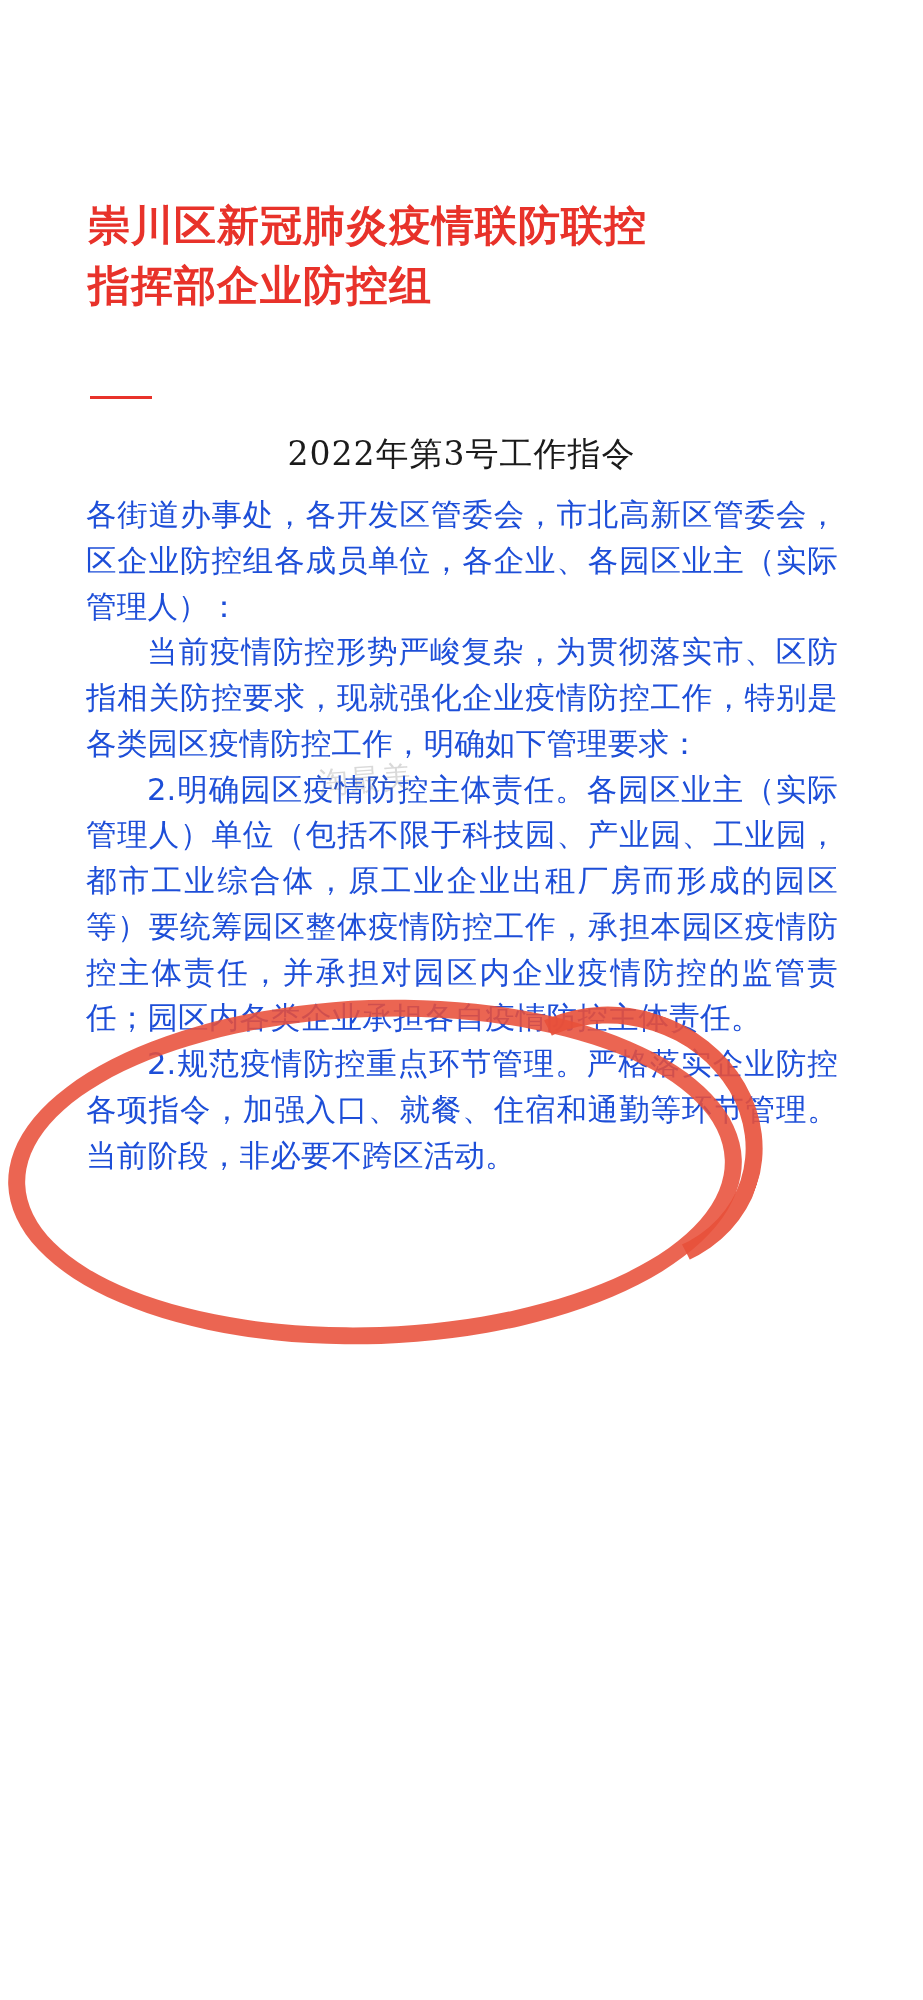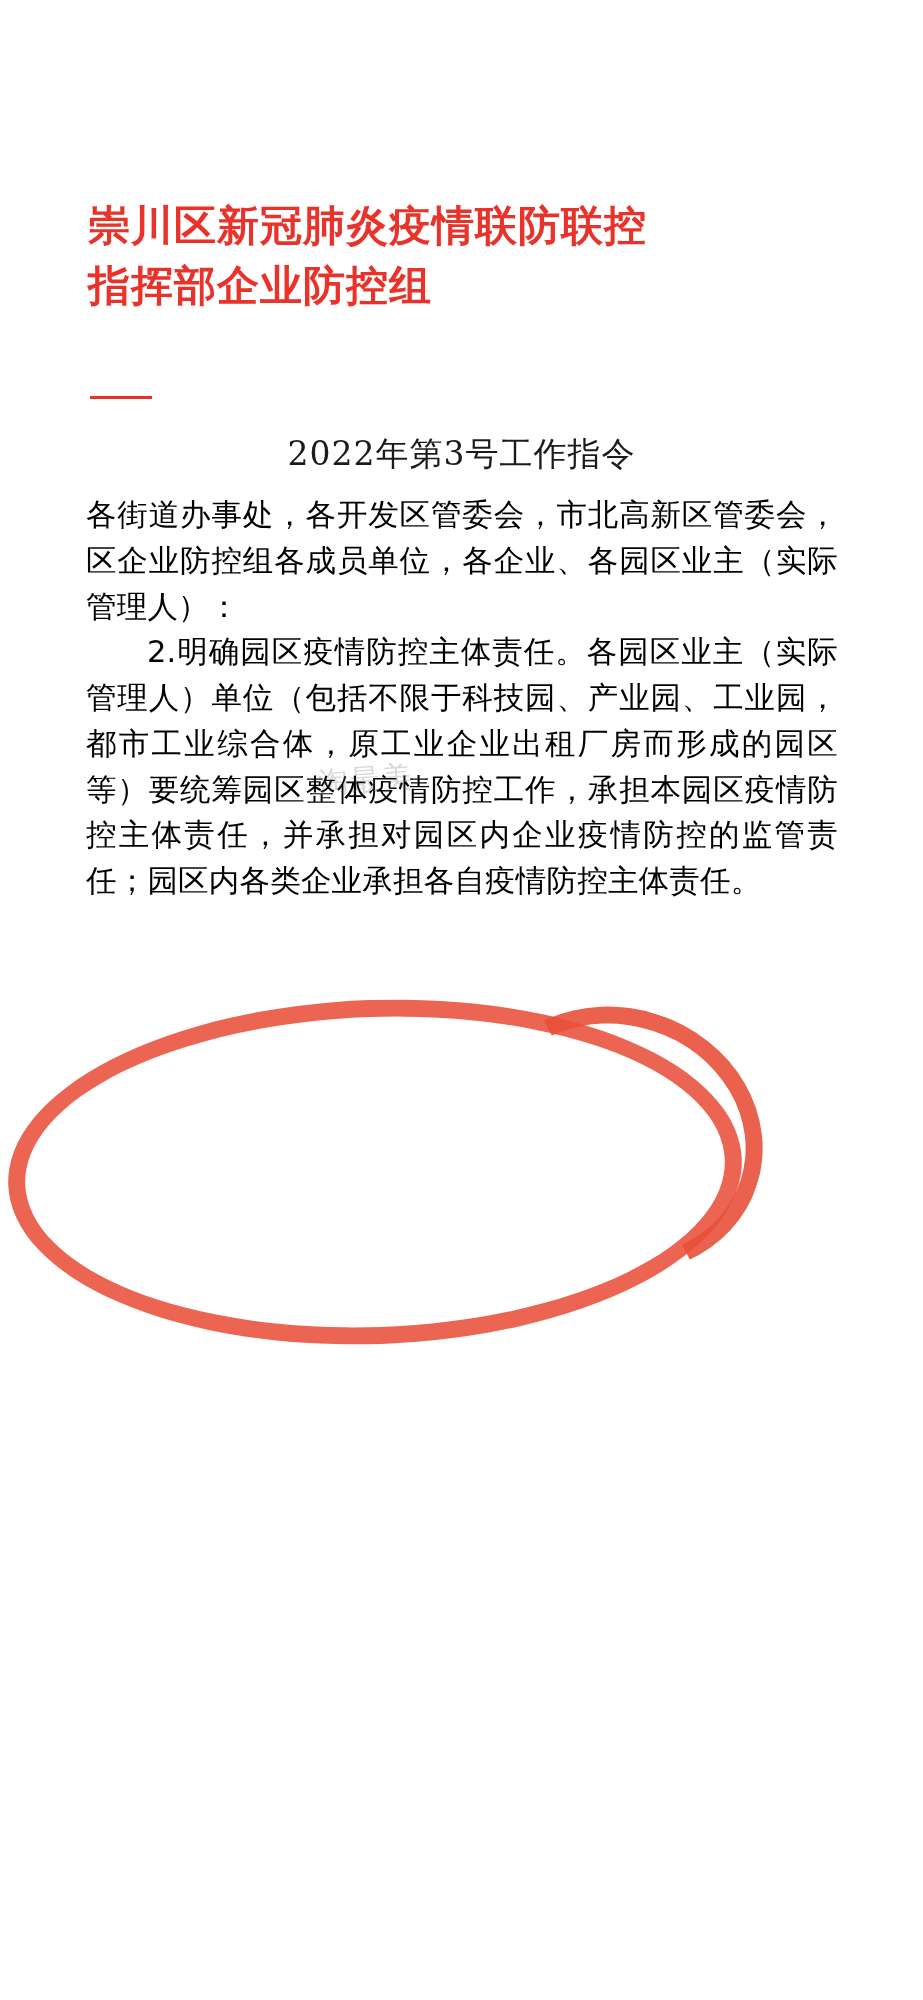--- a/index.html
+++ b/index.html
@@ -51,21 +51,21 @@
     color: #1b1b1b;
     letter-spacing: 1px;
   }
   .body-text {
     position: absolute;
     left: 86px;
     top: 492px;
     width: 752px;
     font-size: 30.5px;
     line-height: 1.50;
-    color: #000000;
+    color: #1d4ed8;
     letter-spacing: 0.2px;
     text-align: justify;
   }
   .body-text p {
     margin: 0;
   }
   .body-text p.indent {
     text-indent: 2em;
   }
   .watermark {
@@ -107,21 +107,23 @@
 <body>
 
 <div class="page">
 
   <div class="doc-title">崇川区新冠肺炎疫情联防联控指挥部企业防控组</div>
   <div class="title-rule"></div>
   <div class="doc-subtitle">2022年第3号工作指令</div>
 
   <div class="body-text">
     <p>各街道办事处，各开发区管委会，市北高新区管委会，区企业防控组各成员单位，各企业、各园区业主（实际管理人）：</p>
+    <p class="indent">当前疫情防控形势严峻复杂，为贯彻落实市、区防指相关防控要求，现就强化企业疫情防控工作，特别是各类园区疫情防控工作，明确如下管理要求：</p>
     <p class="indent">2.明确园区疫情防控主体责任。各园区业主（实际管理人）单位（包括不限于科技园、产业园、工业园，都市工业综合体，原工业企业出租厂房而形成的园区等）要统筹园区整体疫情防控工作，承担本园区疫情防控主体责任，并承担对园区内企业疫情防控的监管责任；园区内各类企业承担各自疫情防控主体责任。</p>
+    <p class="indent">2.规范疫情防控重点环节管理。严格落实企业防控各项指令，加强入口、就餐、住宿和通勤等环节管理。当前阶段，非必要不跨区活动。</p>
   </div>
 
   <div class="watermark">淘最美</div>
 
   <div class="annotation-circle"></div>
   <div class="annotation-circle tail"></div>
 
 </div>
 
 </body></html>

